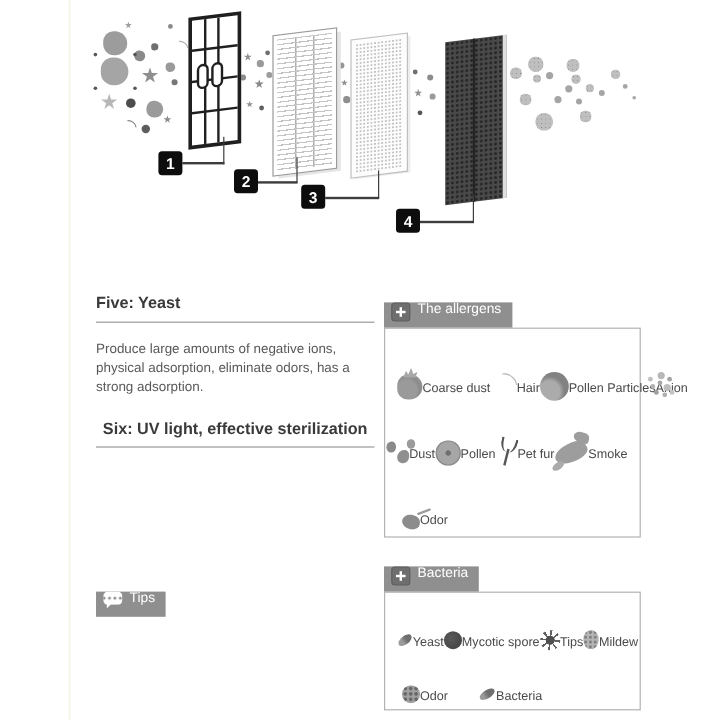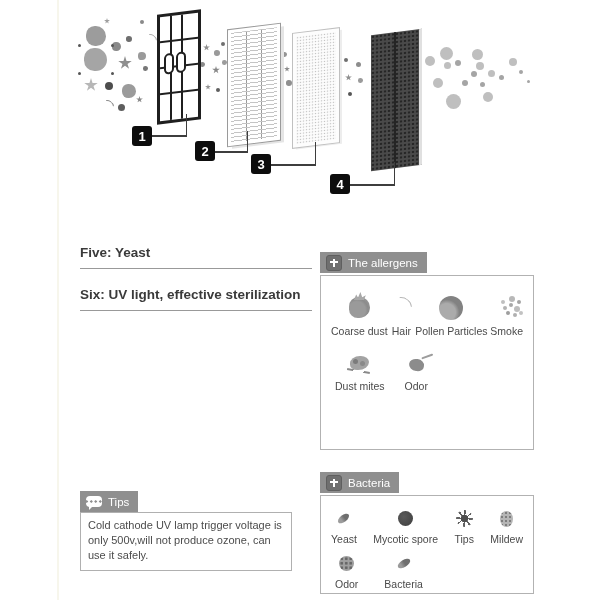--- a/index.html
+++ b/index.html
@@ -42,24 +42,24 @@
   .pt-star{clip-path:polygon(50% 0%,61% 35%,98% 35%,68% 57%,79% 91%,50% 70%,21% 91%,32% 57%,2% 35%,39% 35%);}
   .pt-hair{background:transparent!important;border:1.6px solid transparent;border-radius:50%;transform:rotate(38deg);}
   .pt-clean{border-radius:50%;background:radial-gradient(#838383 19%,transparent 23%) 0 0/3.5px 3.5px,#bfbfbf;}
   .pt-clean-s{border-radius:50%;}
 
   
   #leftcol{position:absolute;left:80px;top:245px;width:232px;}
   .h{font-size:13.5px;font-weight:bold;color:#3a3a3a;line-height:1.25;}
   .rule{border-bottom:1px solid #999;margin-top:6px;}
   .para{font-size:11.2px;color:#585858;line-height:1.42;margin-top:15px;}
-  .sec2{margin-top:18px;}
-
-  
-  .badge{display:inline-flex;align-items:center;gap:6px;height:21px;padding:0 9px 0 6px;
+  .sec2{margin-top:18px;text-align:center;}
+
+  
+  .badge{display:inline-flex;align-items:flex-start;gap:6px;height:21px;padding:0 9px 0 6px;
          background:#8f8f8f;color:#fff;font-size:11.5px;}
   .plus-ic{width:14px;height:14px;border-radius:3px;border:1px solid #5f5f5f;background:
       linear-gradient(#fff,#fff) 50% 50%/8px 2.4px no-repeat,
       linear-gradient(#fff,#fff) 50% 50%/2.4px 8px no-repeat,#6f6f6f;}
   .bubble{position:relative;width:16px;height:11px;background:#fff;border-radius:4px;
       background-image:radial-gradient(circle,#8f8f8f 1px,transparent 1.4px);
       background-size:4.5px 11px;background-position:3px 0;background-repeat:repeat-x;}
   .bubble::after{content:"";position:absolute;left:3px;bottom:-3px;border:3px solid transparent;
       border-top-color:#fff;border-left-color:#fff;}
 
@@ -73,21 +73,21 @@
   #allergens{top:252px;} #bacteriap{top:472px;}
   .panel{border:1px solid #b2b2b2;background:#fff;box-sizing:border-box;width:214px;}
   #allergens .panel{height:175px;padding-top:6px;}
   #bacteriap .panel{height:99px;padding-top:4px;}
   .prow{display:flex;align-items:flex-end;}
   .prow-4{justify-content:space-between;padding:0 10px;}
   .prow-3{justify-content:flex-start;gap:20px;padding-left:14px;}
   .prow-2{justify-content:flex-start;gap:26px;padding-left:14px;}
   #allergens .prow{height:55px;}
   #bacteriap .prow{height:45px;}
-  .pitem{display:flex;flex-direction:column;align-items:center;}
+  .pitem{display:flex;align-items:center;}
   .plabel{font-size:10.5px;color:#4a4a4a;white-space:nowrap;margin-top:4px;}
   .ibox{height:26px;display:flex;align-items:center;justify-content:center;}
   #bacteriap .ibox{height:20px;}
 
   
   .ic{display:block;position:relative;}
   .ic-coarse-dust{width:21px;height:21px;border-radius:48% 52% 55% 45%;
       background:radial-gradient(circle at 38% 62%,#9a9a9a 0 45%,#8b8b8b 60%,#a6a6a6);}
   .ic-coarse-dust::after{content:"";position:absolute;top:-5px;left:5px;width:12px;height:8px;background:#a8a8a8;
       clip-path:polygon(0 100%,20% 30%,35% 70%,55% 0,70% 65%,100% 40%,85% 100%);}
@@ -218,31 +218,31 @@
 
     <div class="numlabel" style="left:132px;top:126px;">1</div>
     <div class="numlabel" style="left:195px;top:141px;">2</div>
     <div class="numlabel" style="left:251px;top:154px;">3</div>
     <div class="numlabel" style="left:330px;top:174px;">4</div>
   </div>
 
   <div id="leftcol">
     <div class="h">Five: Yeast</div>
     <div class="rule"></div>
+    <div class="para">Produce large amounts of negative ions, physical adsorption, eliminate odors, has a strong adsorption.</div>
 
     <div class="h sec2">Six: UV light, effective sterilization</div>
     <div class="rule"></div>
   </div>
 
   <div id="tips">
     <div class="badge">
       <span class="bubble"></span>
       <span>Tips</span>
     </div>
-    <div class="tips-box">Cold cathode UV lamp trigger voltage is only 500v,will not produce ozone, can use it safely.</div>
   </div>
 
   <div class="panelwrap" id="allergens">
     <div class="badge">
       <span class="plus-ic"></span>
       <span>The allergens</span>
     </div>
     <div class="panel">
         <div class="prow prow-4">
           <div class="pitem">
@@ -260,30 +260,50 @@
           <div class="pitem">
             <span class="ibox">
               <span class="ic ic-harmful-particles"></span>
             </span>
             <span class="plabel">Pollen Particles</span>
           </div>
           <div class="pitem">
             <span class="ibox">
               <span class="ic ic-dander"></span>
             </span>
+            <span class="plabel">Anion</span>
+          </div>
+        </div>
+        <div class="prow prow-4">
+          <div class="pitem">
+            <span class="ibox">
+              <span class="ic ic-dust"></span>
+            </span>
+            <span class="plabel">Dust</span>
+          </div>
+          <div class="pitem">
+            <span class="ibox">
+              <span class="ic ic-pollen"></span>
+            </span>
+            <span class="plabel">Pollen</span>
+          </div>
+          <div class="pitem">
+            <span class="ibox">
+              <span class="ic ic-pet-fur"></span>
+            </span>
+            <span class="plabel">Pet fur</span>
+          </div>
+          <div class="pitem">
+            <span class="ibox">
+              <span class="ic ic-smoke"></span>
+            </span>
             <span class="plabel">Smoke</span>
           </div>
         </div>
         <div class="prow prow-3">
-          <div class="pitem">
-            <span class="ibox">
-              <span class="ic ic-dust-mites"></span>
-            </span>
-            <span class="plabel">Dust mites</span>
-          </div>
           <div class="pitem">
             <span class="ibox">
               <span class="ic ic-odor"></span>
             </span>
             <span class="plabel">Odor</span>
           </div>
         </div>
       </div>
   </div>
 

